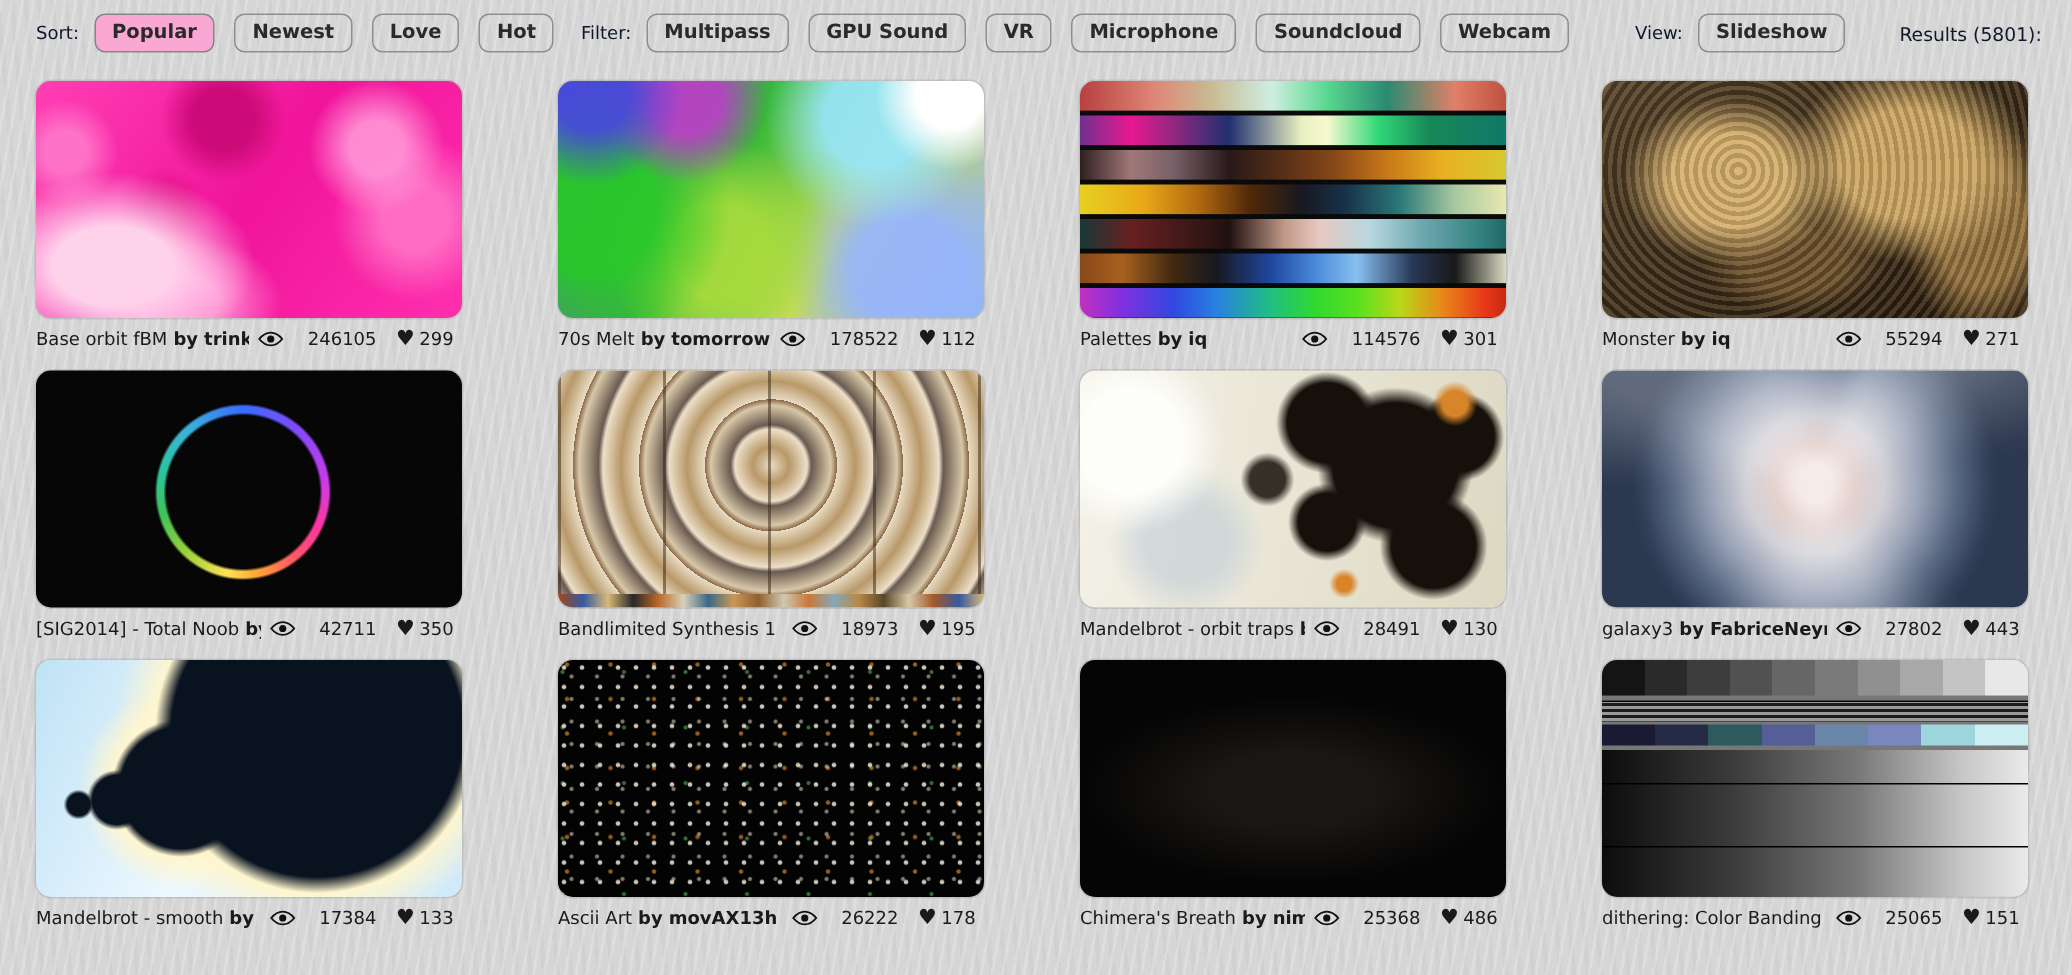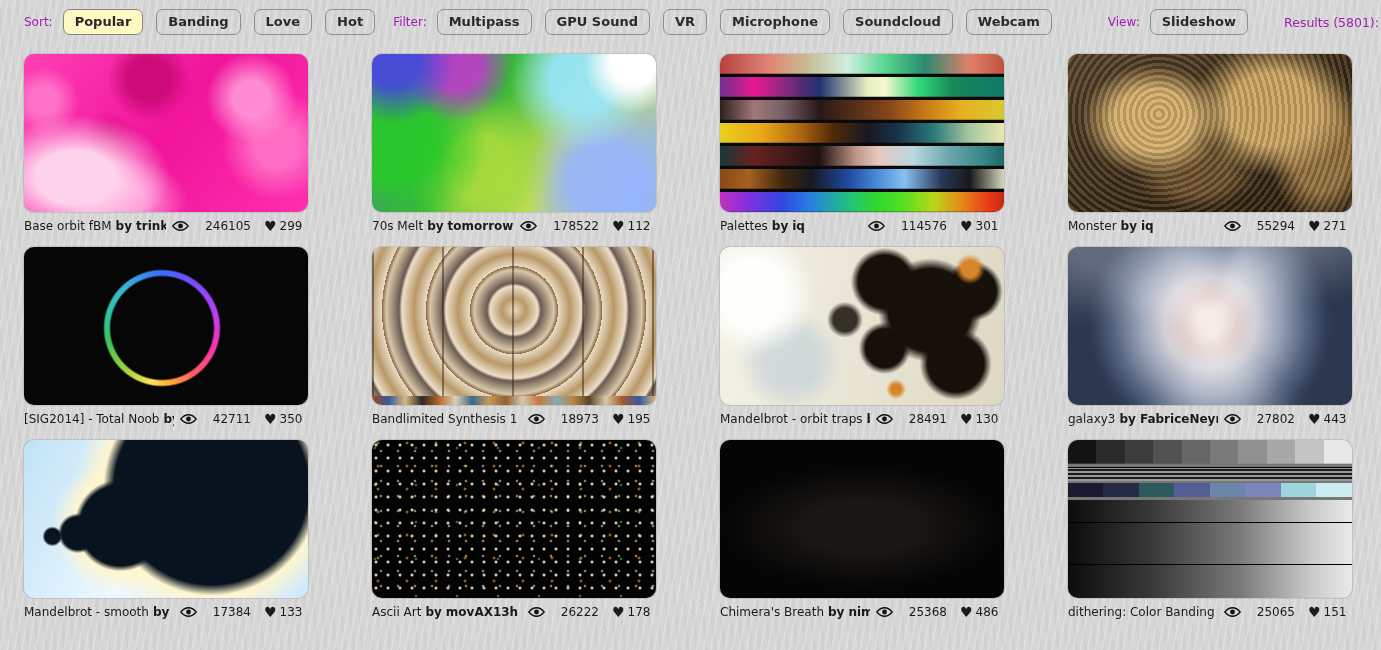--- a/index.html
+++ b/index.html
@@ -6,31 +6,31 @@
   body{
     width:1381px;height:650px;overflow:hidden;
     font-family:"DejaVu Sans","Liberation Sans",sans-serif;
     background-color:#d6d6d6;
     background-image:
       repeating-linear-gradient(100deg, rgba(255,255,255,0.20) 0 2px, rgba(255,255,255,0) 2px 7px),
       repeating-linear-gradient(85deg, rgba(0,0,0,0.025) 0 3px, rgba(0,0,0,0) 3px 9px);
   }
   
   .toolbar{height:44px;display:flex;align-items:center;padding-left:24px;white-space:nowrap;}
-  .lbl{font-size:12px;color:#a21caf;margin-right:10px;text-align:center;}
+  .lbl{font-size:12px;color:#0f172a;margin-right:10px;text-align:center;}
   .lbl-filter{margin-left:18px;}
-  .lbl-view{margin-left:56px;}
+  .lbl-view{margin-left:44px;}
   .lbl-results{margin-left:36px;font-size:12.5px;}
   .btn-group{display:flex;align-items:center;gap:13px;}
   .tb-btn{
     font-family:inherit;font-weight:bold;font-size:13px;color:#2a2a2a;
     padding:4px 11px;border:1px solid #8f8f8f;border-radius:7px;
     background:transparent;cursor:pointer;line-height:1.2;
   }
-  .tb-btn.selected{background:#fef9c3;border-color:#868686;}
+  .tb-btn.selected{background:#f9a8d4;border-color:#868686;}
   
   .grid{
     display:grid;grid-template-columns:repeat(4,284px);
     column-gap:64px;row-gap:13px;padding:10px 0 0 24px;
   }
   .cell{width:284px;}
   .thumb{
     width:284px;height:158px;border-radius:10px;position:relative;overflow:hidden;
     box-shadow:0 0 0 1px rgba(0,0,0,0.10);cursor:pointer;
   }
@@ -191,21 +191,21 @@
   }
 </style>
 </head>
 <body>
 
 <div class="toolbar">
   <span class="lbl">Sort:</span>
   <div class="btn-group">
 
   <button class="tb-btn selected">Popular</button>
-      <button class="tb-btn">Banding</button>
+      <button class="tb-btn">Newest</button>
       <button class="tb-btn">Love</button>
       <button class="tb-btn">Hot</button>
     </div>
 
   <span class="lbl lbl-filter">Filter:</span>
   <div class="btn-group">
 
   <button class="tb-btn">Multipass</button>
       <button class="tb-btn">GPU Sound</button>
       <button class="tb-btn">VR</button>

